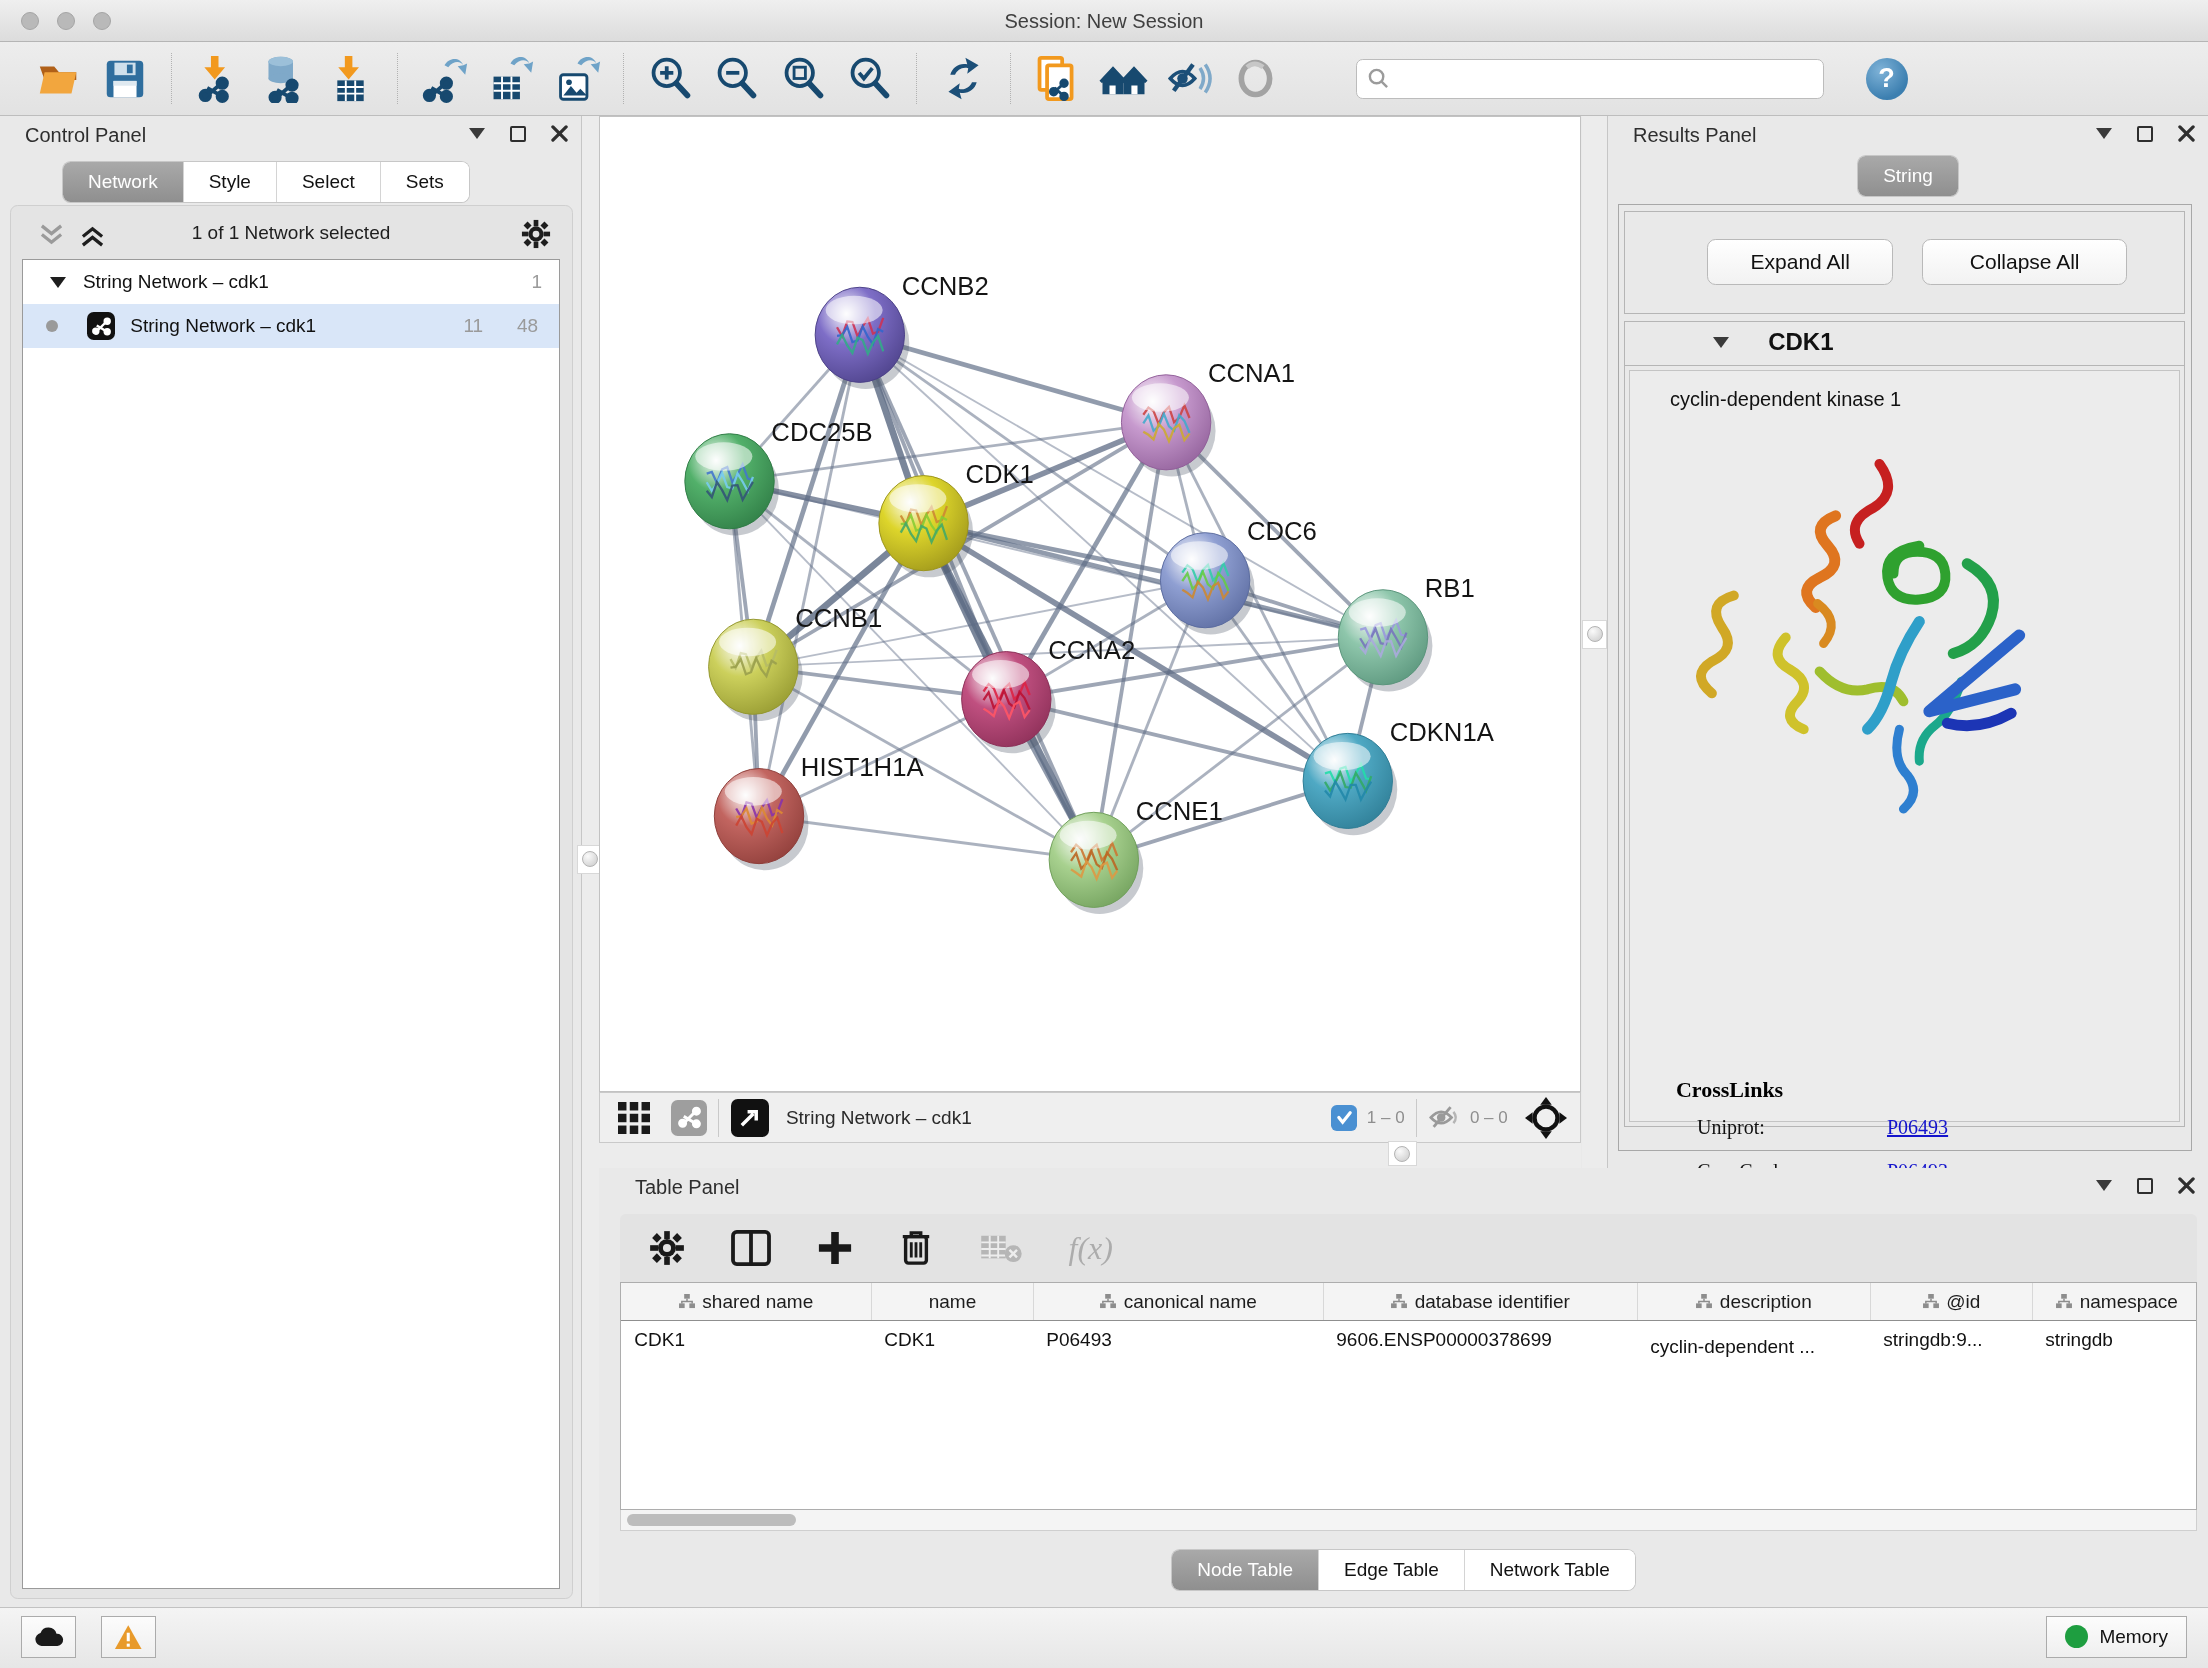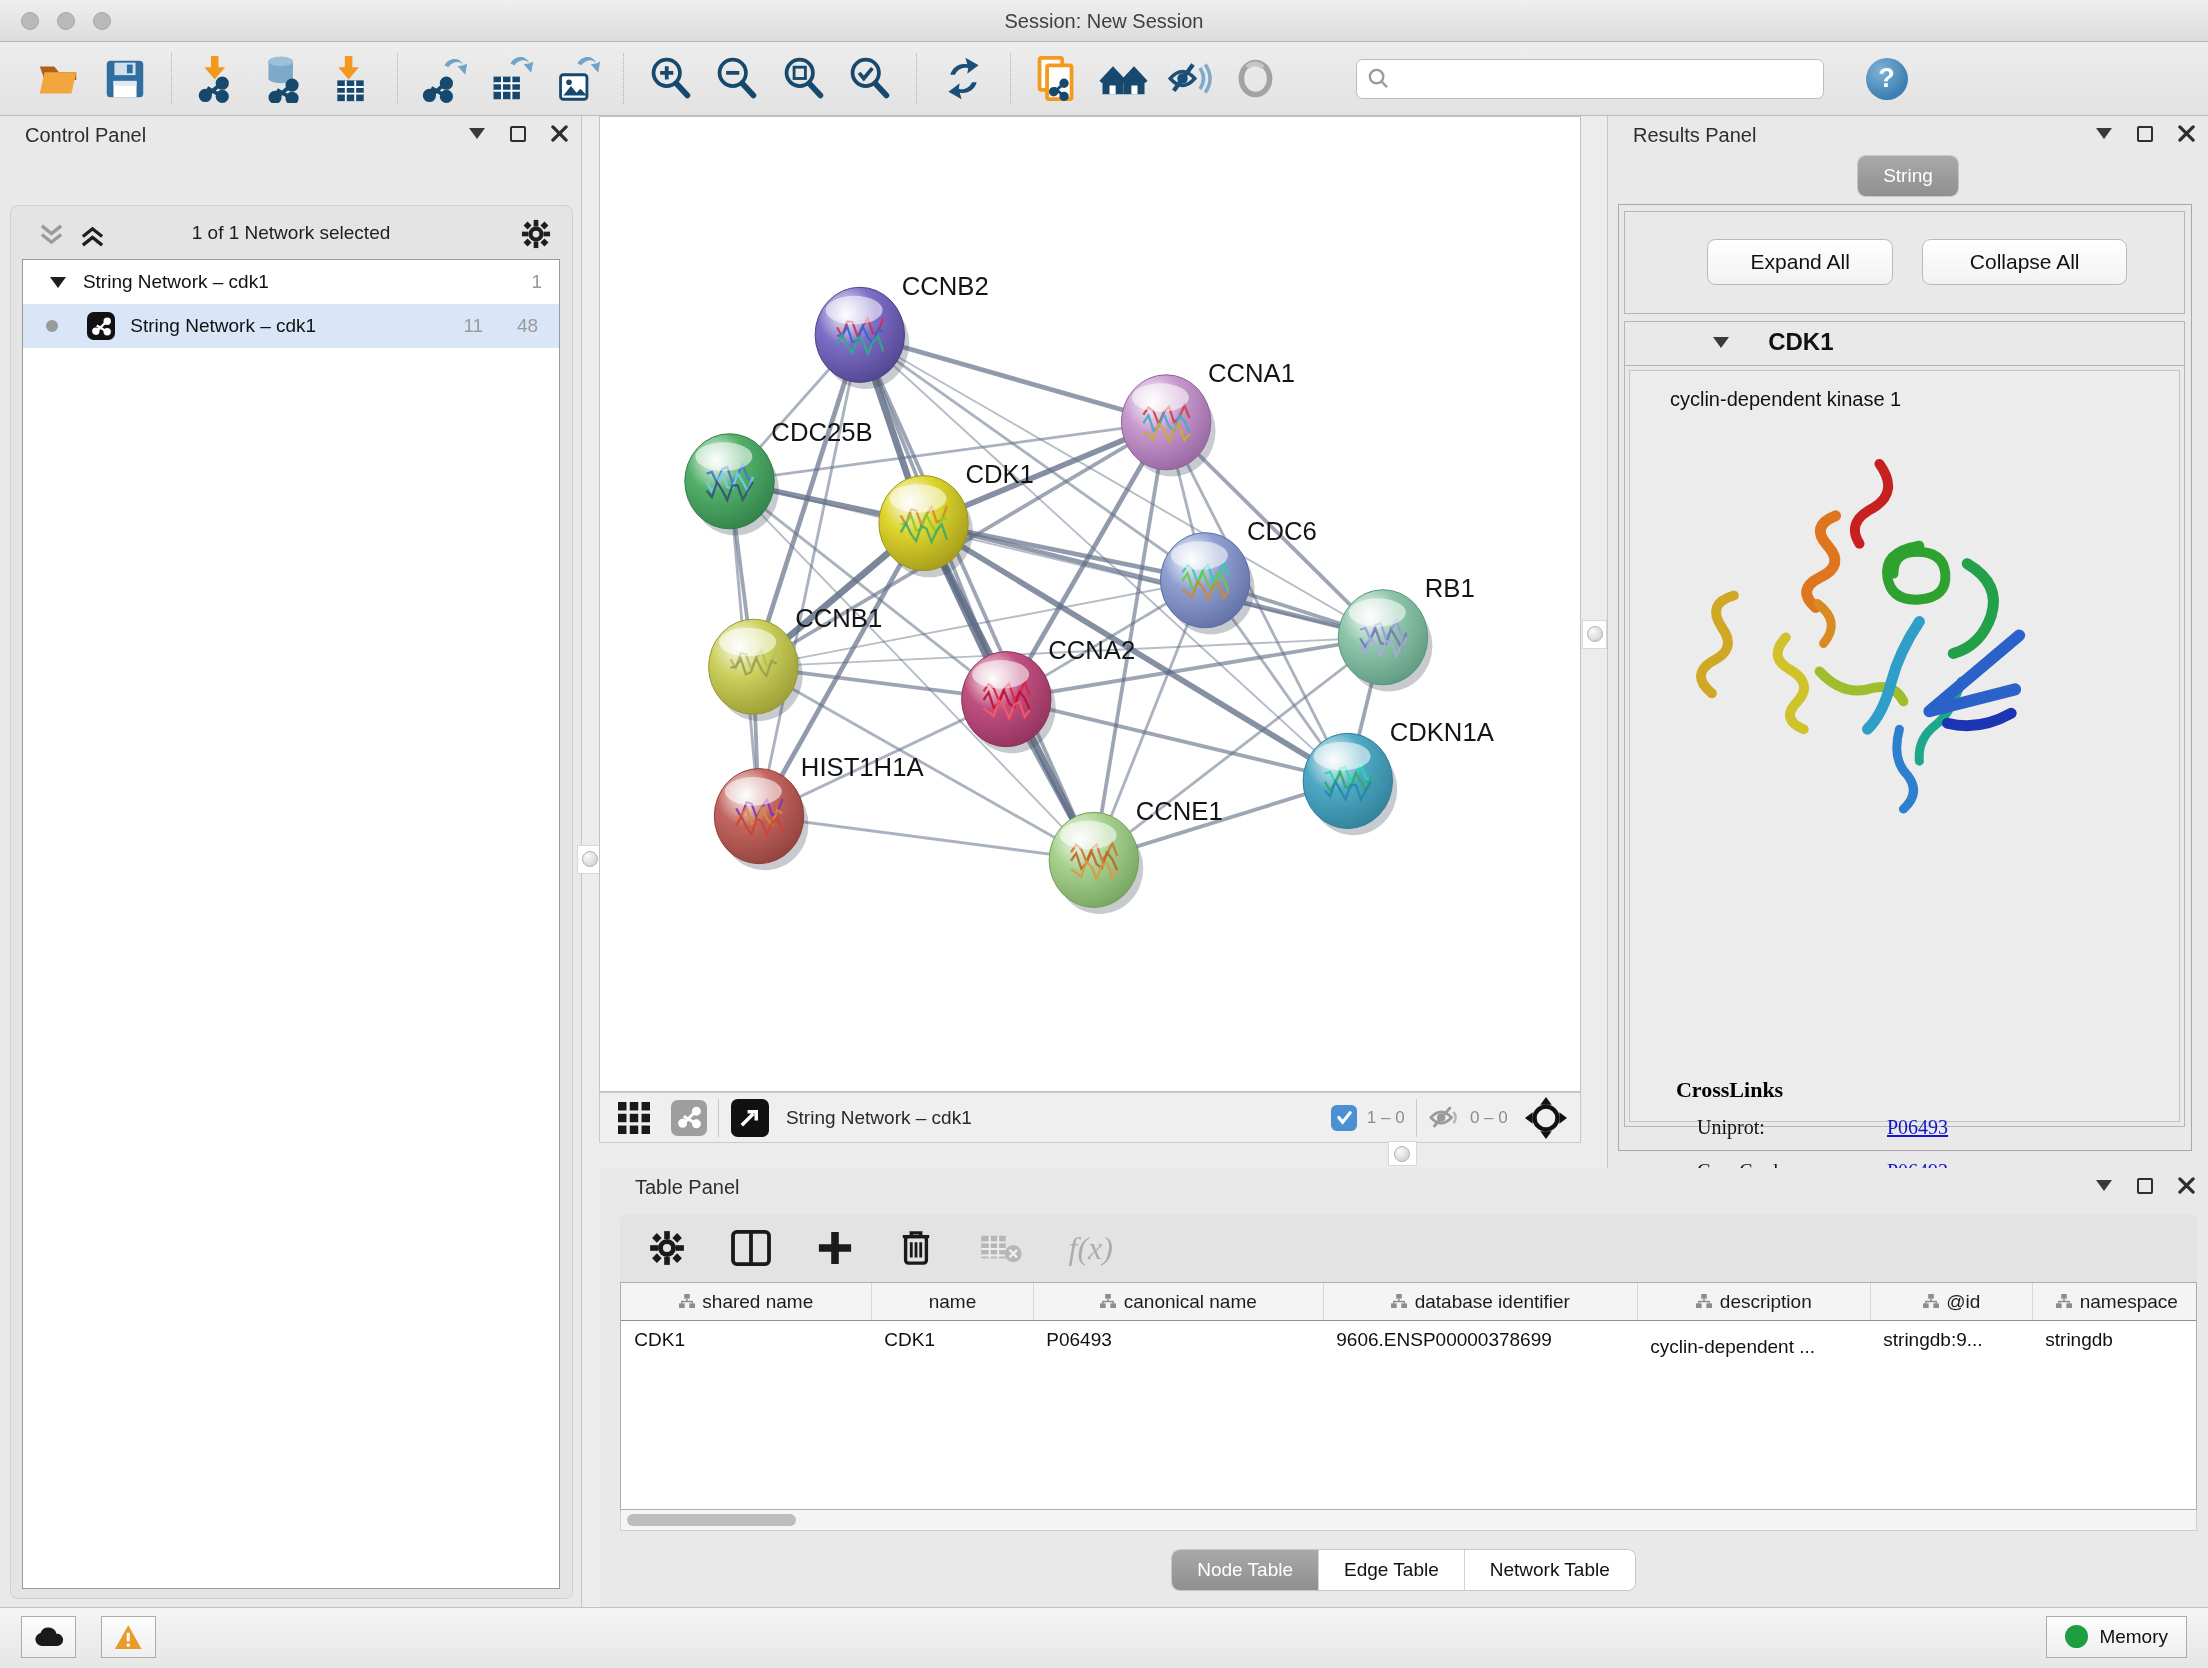--- a/index.html
+++ b/index.html
@@ -295,20 +295,26 @@
   <div id="control-panel">
     <div class="panel-title-row">
       <div class="panel-title">Control Panel</div>
       <div class="panel-ctls">
         <div class="tri-down"></div>
         <div class="float-box"></div>
         <svg width="17" height="17" viewBox="0 0 18 18">
             <path d="M2 2l14 14M16 2L2 16" stroke="#2e2e2e" stroke-width="3.4" stroke-linecap="round"></path>
           </svg>
       </div>
+    </div>
+    <div id="cp-tabs" class="seg-wrap">
+      <div class="seg sel">Network</div>
+      <div class="seg">Style</div>
+      <div class="seg">Select</div>
+      <div class="seg">Sets</div>
     </div>
     <div id="cp-box">
       <div id="cp-sumrow">
         <svg style="position:absolute;left:27px;top:7.6px" width="27" height="25" viewBox="0 0 28 26">
             <path d="M4 3l10 8L24 3M4 12l10 8 10-8" fill="none" stroke="#9a9a9a" stroke-width="3.4"></path>
           </svg>
         <svg style="position:absolute;left:68px;top:7.6px" width="27" height="25" viewBox="0 0 28 26">
             <path d="M4 23l10-8 10 8M4 14l10-8 10 8" fill="none" stroke="#1e1e1e" stroke-width="3.4"></path>
           </svg>
         <div id="cp-summary">1 of 1 Network selected</div>

